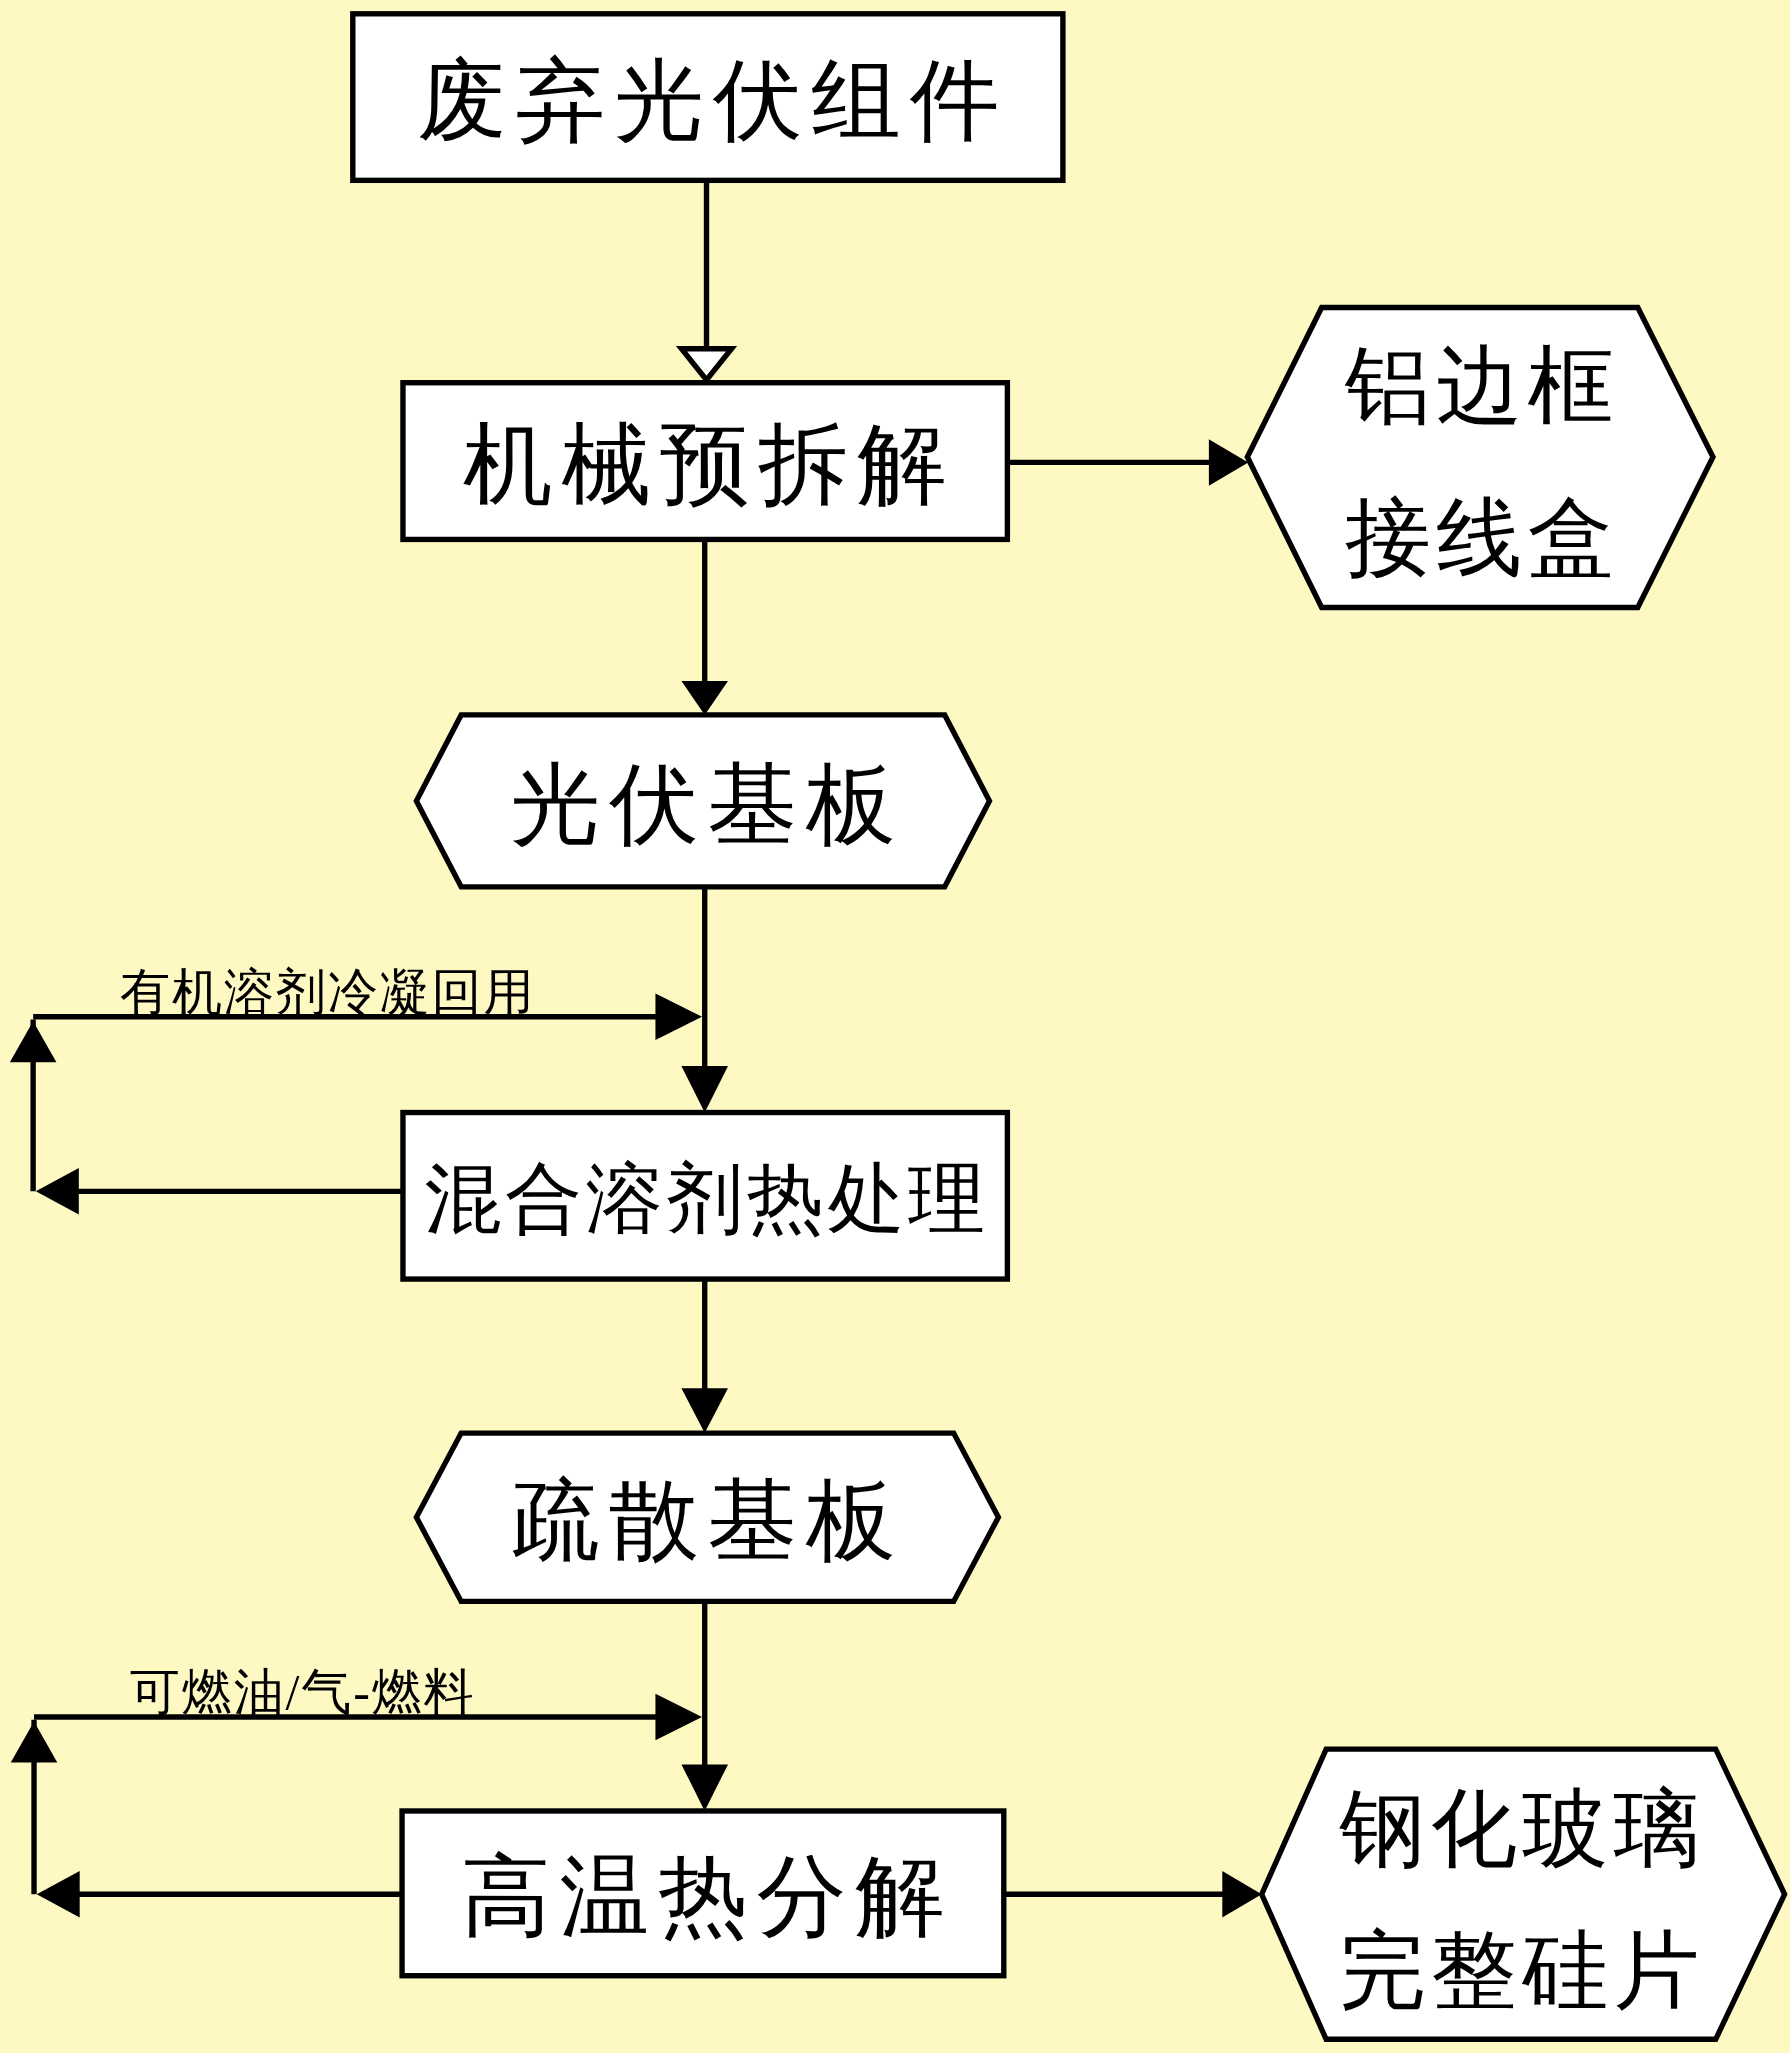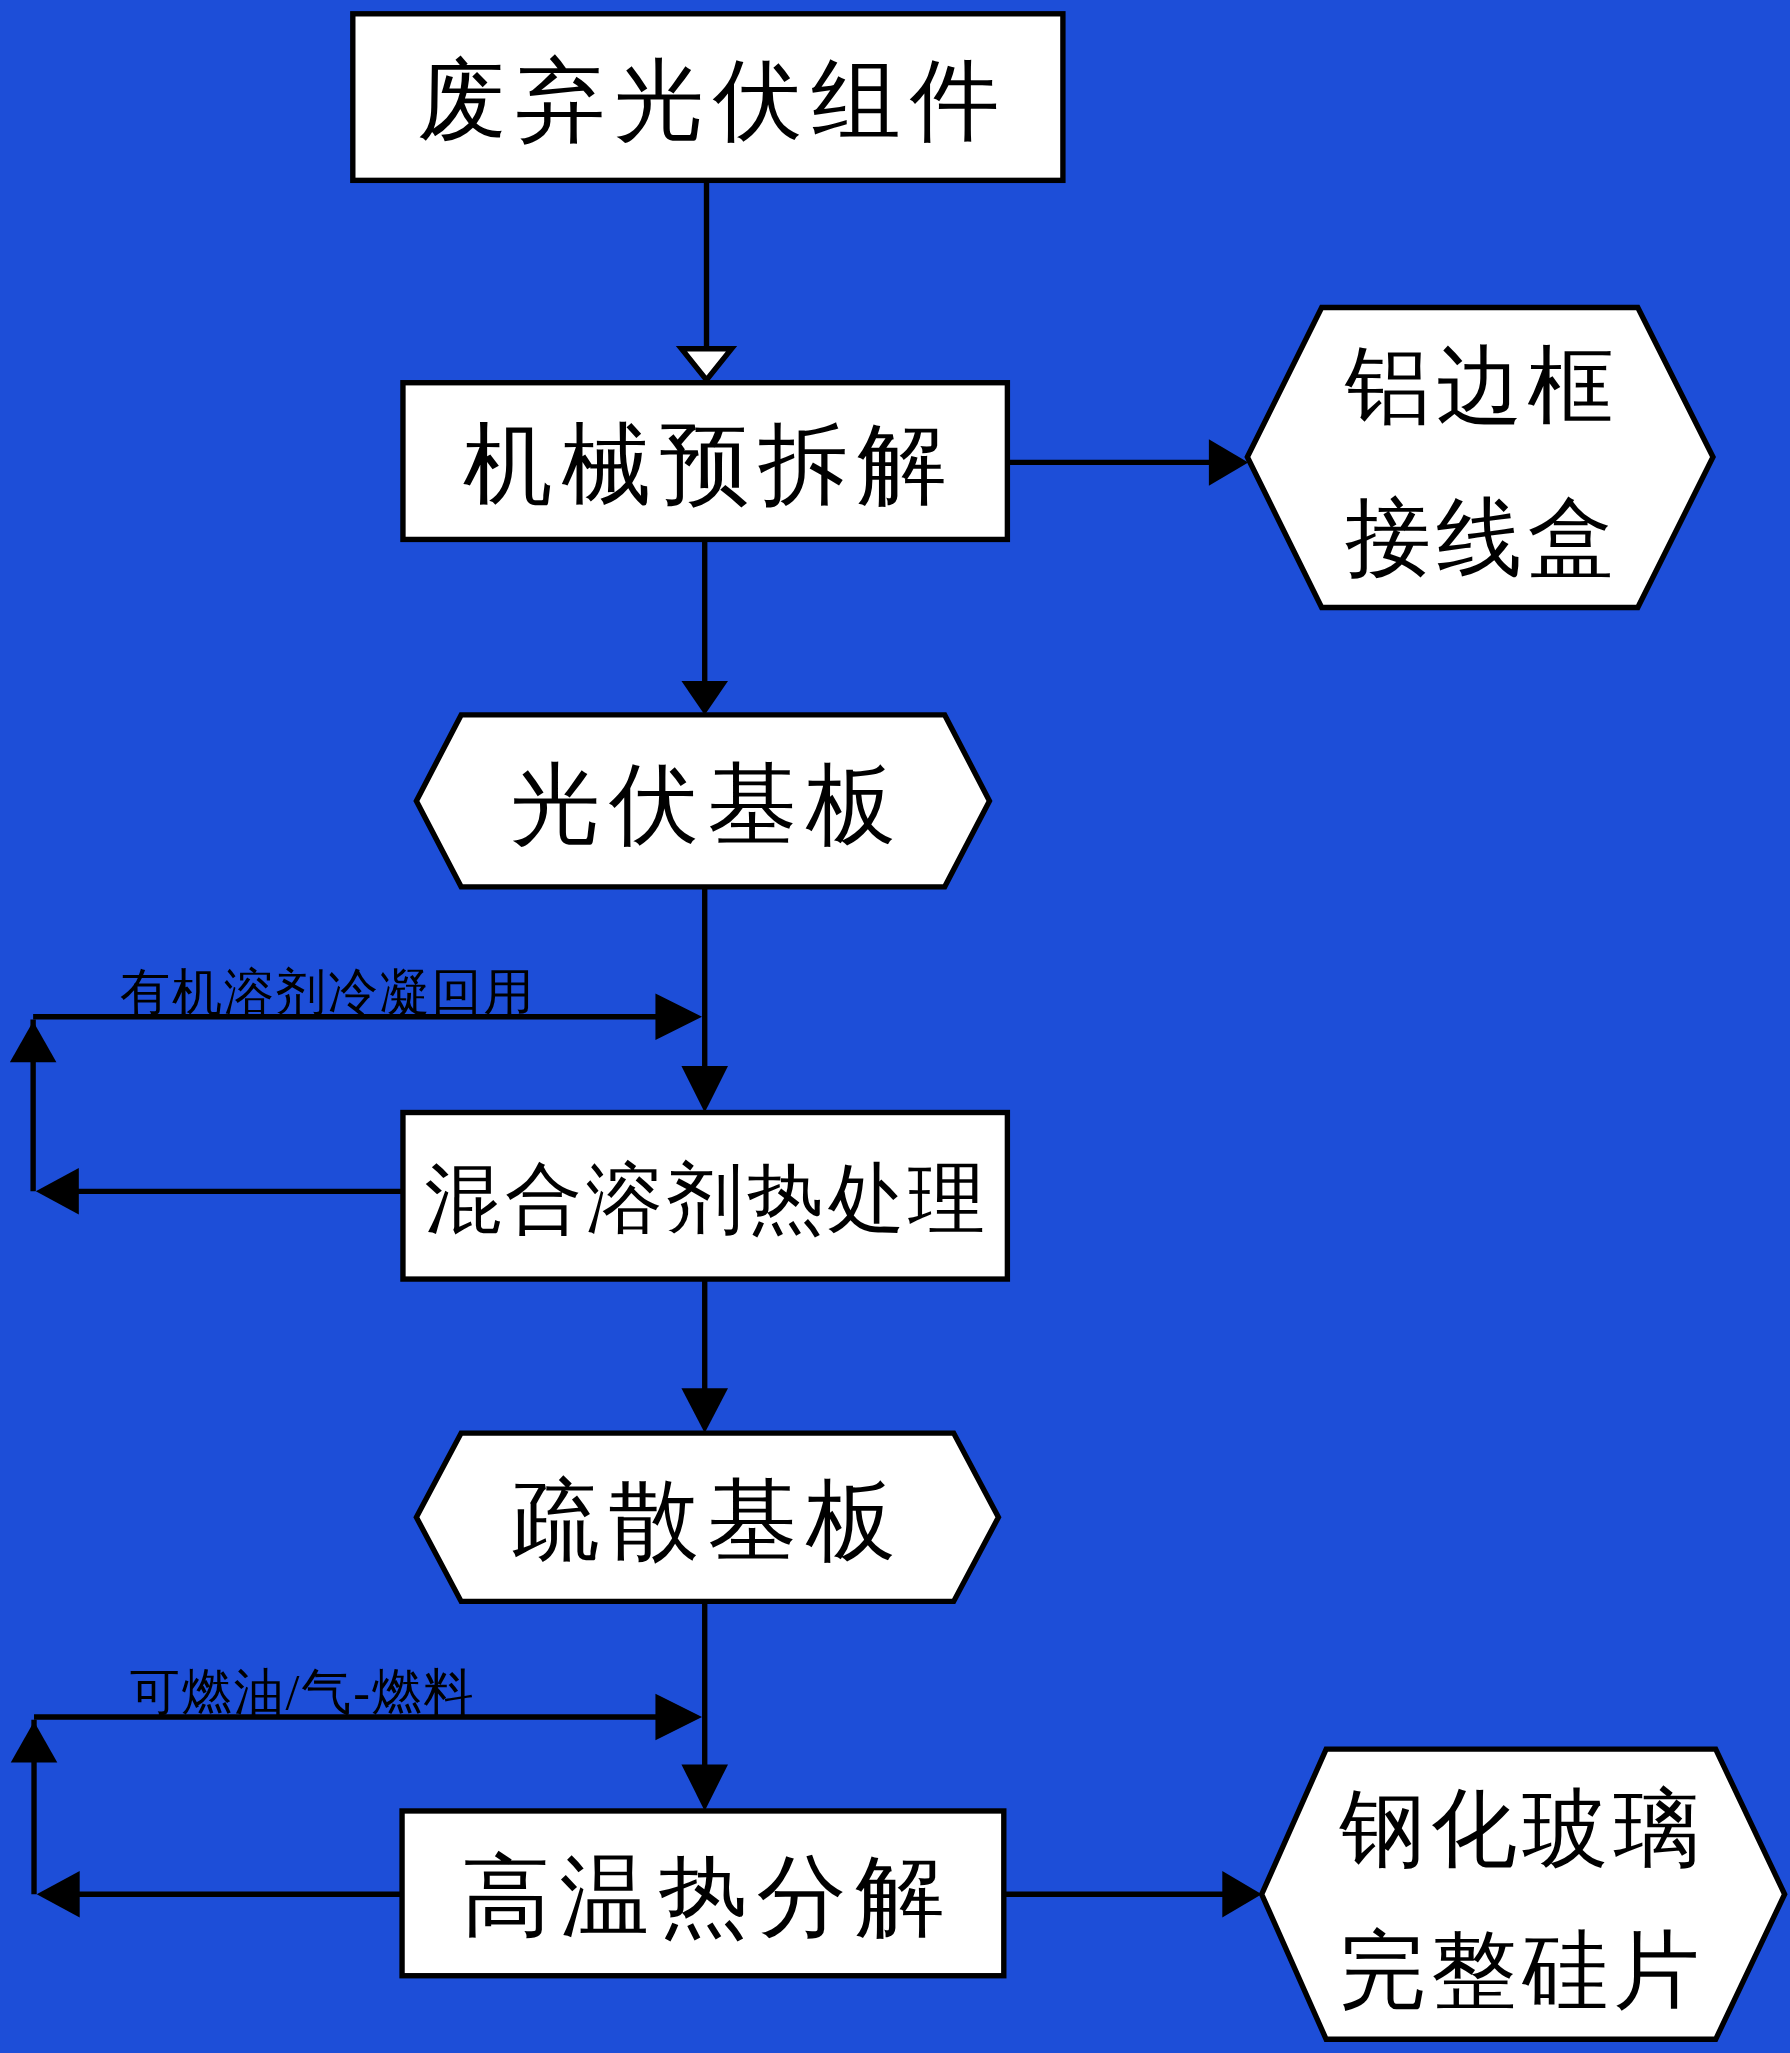--- a/index.html
+++ b/index.html
@@ -3,21 +3,21 @@
 <meta charset="utf-8">
 <style>
   html, body {
     margin: 0;
     padding: 0;
     background: #ffffff;
   }
   #canvas-wrap {
     width: 1790px;
     height: 2054px;
-    background: #1d4ed8;
+    background: #fef9c3;
     position: relative;
   }
   svg {
     display: block;
   }
   .node-shape {
     fill: #ffffff;
     stroke: #000000;
     stroke-width: 6;
   }

